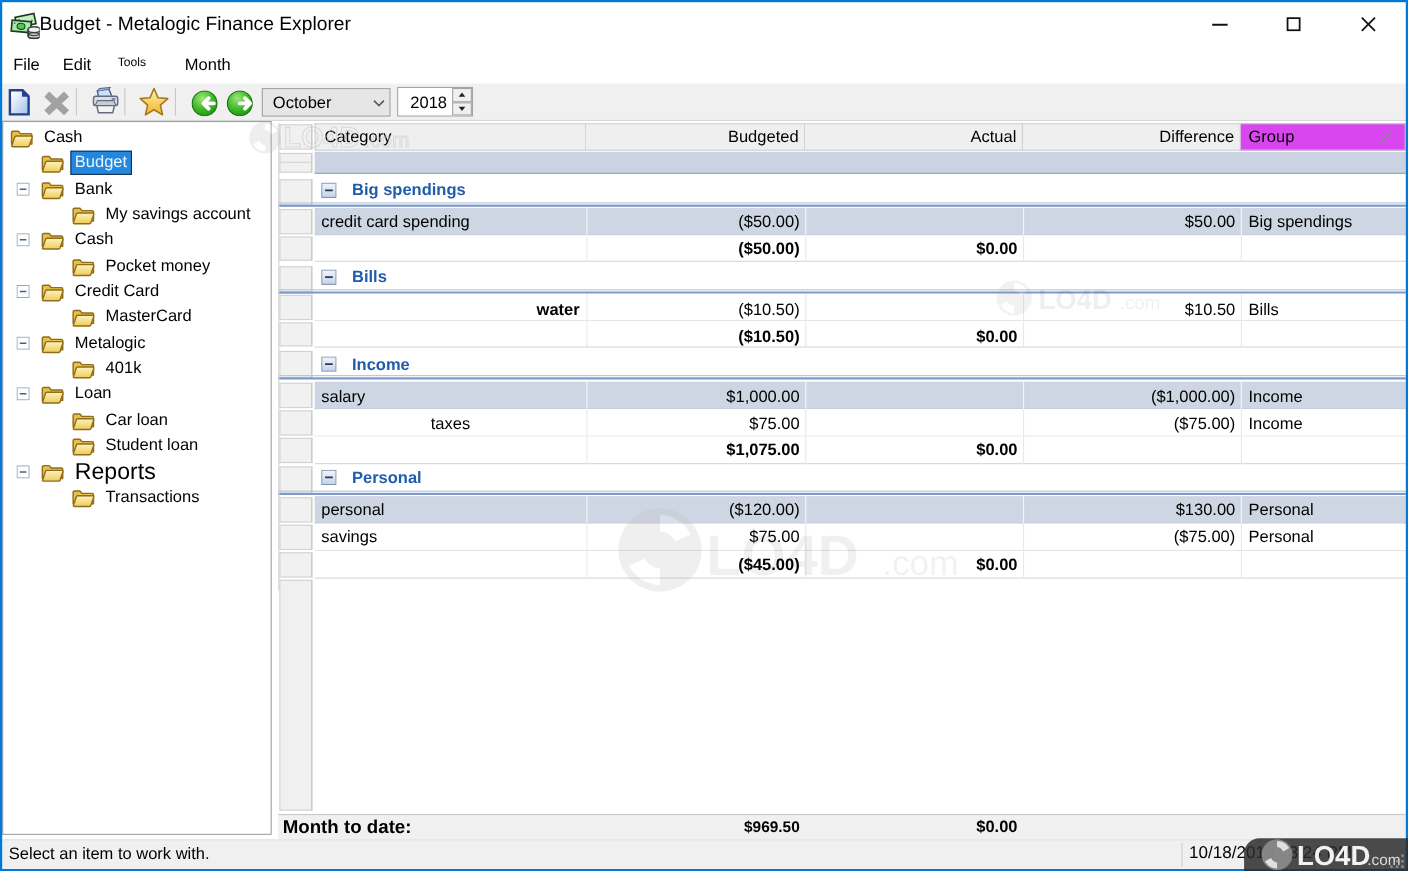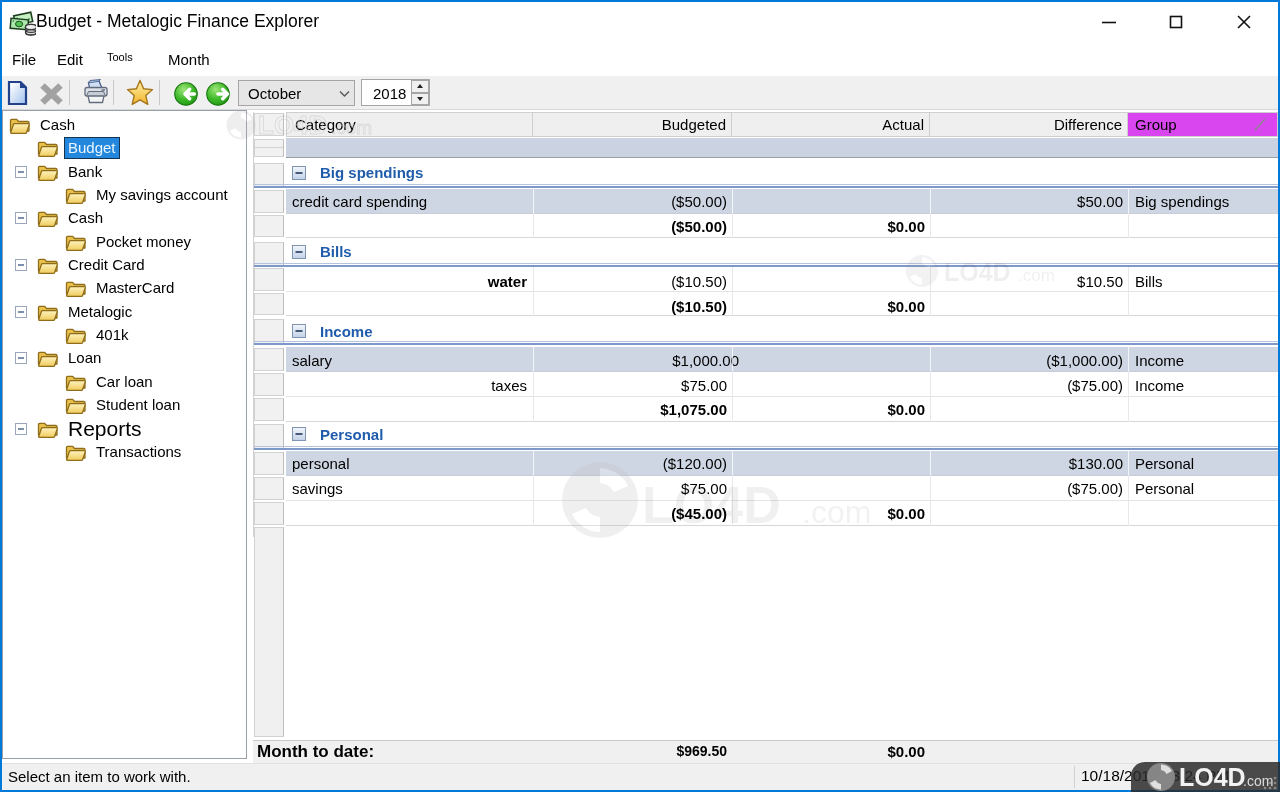--- a/index.html
+++ b/index.html
@@ -386,25 +386,25 @@
       </linearGradient>
     </defs>
 <rect x="0.5" y="0.5" width="13" height="13" fill="url(#gm318)" stroke="#8094b0"></rect>
 <line x1="3.5" y1="7" x2="10.5" y2="7" stroke="#23395c" stroke-width="1.6"></line>
   </svg>
 <div class="abs" style="left:320px;top:320px;height:23px;line-height:23px;font-size:15px;font-weight:bold;color:#1f5cac">Income</div>
 <div class="abs" style="left:253px;top:341px;width:1025px;height:1px;background:#b6c3dc"></div>
 <div class="abs" style="left:253px;top:342.5px;width:1025px;height:2.5px;background:#7d99c9"></div>
 <div class="abs" style="left:286px;top:347px;width:992px;height:25px;background:#cfd6e3;border-bottom:1px solid #c6ccd8"></div>
 <div class="abs" style="left:292px;top:347.5px;width:235px;height:25px;line-height:25px;font-size:15px;text-align:left;font-weight:normal;white-space:nowrap">salary</div>
-<div class="abs" style="left:545px;top:347.5px;width:194px;height:25px;line-height:25px;font-size:15px;text-align:right;font-weight:normal;white-space:nowrap">$1,000.00</div>
+<div class="abs" style="left:533px;top:347.5px;width:194px;height:25px;line-height:25px;font-size:15px;text-align:right;font-weight:normal;white-space:nowrap">$1,000.00</div>
 <div class="abs" style="left:930px;top:347.5px;width:193px;height:25px;line-height:25px;font-size:15px;text-align:right;font-weight:normal;white-space:nowrap">($1,000.00)</div>
 <div class="abs" style="left:1135px;top:347.5px;width:143px;height:25px;line-height:25px;font-size:15px;text-align:left;font-weight:normal;white-space:nowrap">Income</div>
 <div class="abs" style="left:286px;top:372px;width:992px;height:25px;background:#fff;border-bottom:1px solid #e4e4e8"></div>
-<div class="abs" style="left:292px;top:372.5px;width:235px;height:25px;line-height:25px;font-size:15px;text-align:right;font-weight:normal;white-space:nowrap">taxes</div>
+<div class="abs" style="left:292px;top:372.5px;width:235px;height:25px;line-height:25px;font-size:15px;text-align:center;font-weight:normal;white-space:nowrap">taxes</div>
 <div class="abs" style="left:533px;top:372.5px;width:194px;height:25px;line-height:25px;font-size:15px;text-align:right;font-weight:normal;white-space:nowrap">$75.00</div>
 <div class="abs" style="left:930px;top:372.5px;width:193px;height:25px;line-height:25px;font-size:15px;text-align:right;font-weight:normal;white-space:nowrap">($75.00)</div>
 <div class="abs" style="left:1135px;top:372.5px;width:143px;height:25px;line-height:25px;font-size:15px;text-align:left;font-weight:normal;white-space:nowrap">Income</div>
 <div class="abs" style="left:286px;top:397px;width:992px;height:25px;background:#fff;border-bottom:1px solid #d6d6da"></div>
 <div class="abs" style="left:533px;top:396.5px;width:194px;height:25px;line-height:25px;font-size:15px;text-align:right;font-weight:bold;white-space:nowrap">$1,075.00</div>
 <div class="abs" style="left:732px;top:396.5px;width:193px;height:25px;line-height:25px;font-size:15px;text-align:right;font-weight:bold;white-space:nowrap">$0.00</div>
 <div class="abs" style="left:286px;top:423px;width:992px;height:27px;background:#fff"></div>
 <svg class="abs" style="left:292px;top:427px" width="14" height="14" viewBox="0 0 14 14">
 <defs>
       <linearGradient id="gm423" x1="0" y1="0" x2="0" y2="1">

